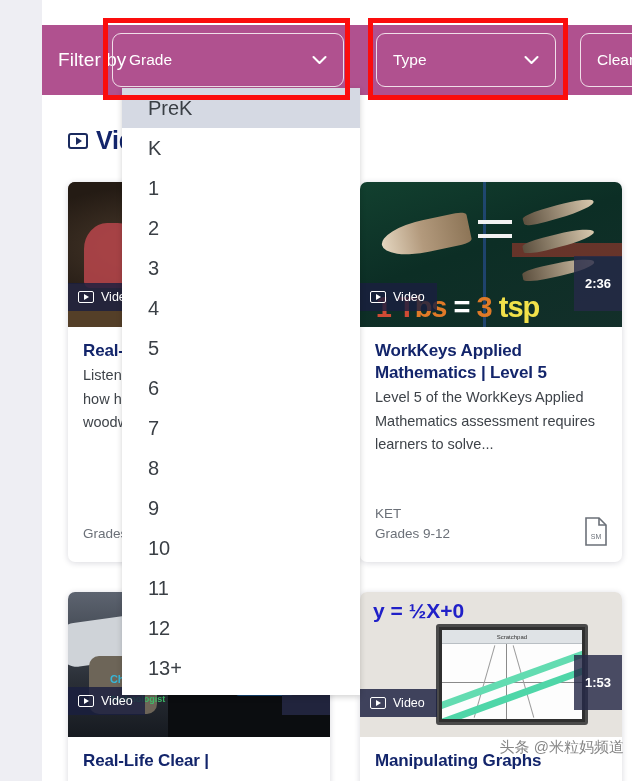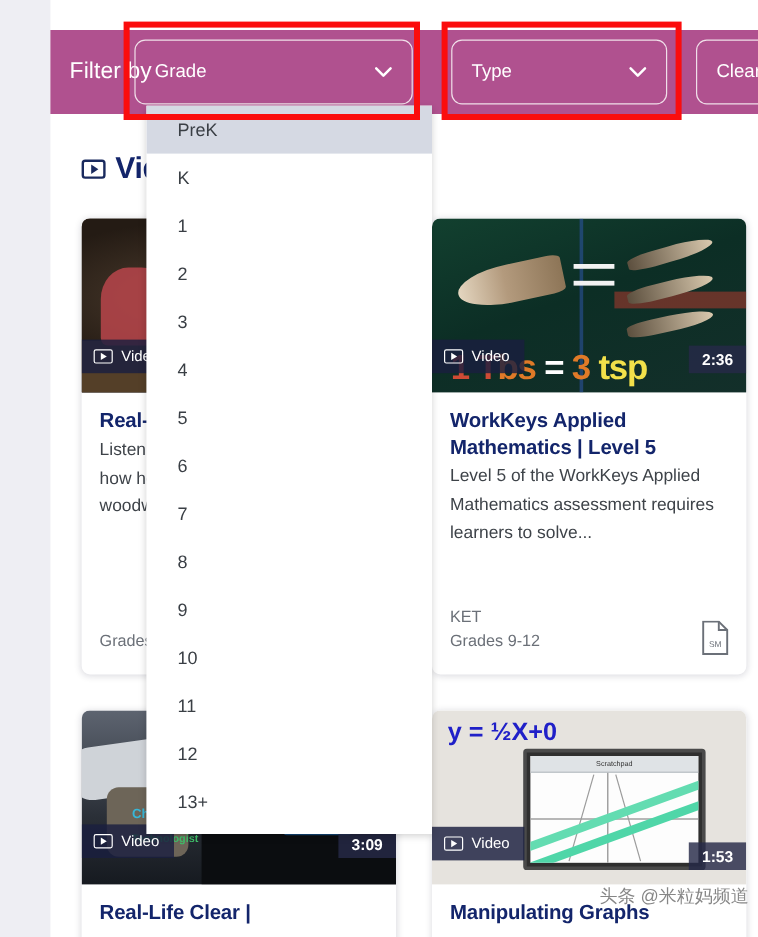--- a/index.html
+++ b/index.html
@@ -41,21 +41,21 @@
 
   
   .dropdown {
     position:absolute; left:122px; top:88px; width:238px; height:607px;
     background:#ffffff; z-index:8;
     box-shadow:0 2px 6px rgba(0,0,0,.18);
     overflow:hidden;
   }
   .dd-item {
     height:40px; display:flex; align-items:center; padding-left:26px;
-    font-size:15px; color:#3a3f45;
+    font-size:20px; color:#3a3f45;
   }
   .dd-item.hl { background:#d5d9e3; color:#3a3f45; }
 
   
   .section-head {
     position:absolute; left:68px; top:126px; display:flex; align-items:center; gap:8px;
     z-index:3;
   }
   .vidbox {
     width:20px; height:16px; border:2px solid #1a2a5e; border-radius:3px;
@@ -132,21 +132,21 @@
     display:flex; align-items:center; gap:7px; padding:7px 12px 7px 10px;
   }
   .badge-video .vb {
     width:16px;height:12px;border:1.6px solid #fff;border-radius:2px;
     display:flex;align-items:center;justify-content:center;
   }
   .badge-video .vb .tri{width:0;height:0;border-left:5px solid #fff;border-top:3.2px solid transparent;border-bottom:3.2px solid transparent;margin-left:1px;}
   .badge-dur {
     position:absolute; right:0; bottom:16px;
     background:rgba(38,42,72,.82); color:#fff; font-size:13px; font-weight:bold;
-    padding:4px 11px;
+    padding:20px 11px;
   }
 
   .card-body { padding:13px 15px 0 15px; position:relative; height:calc(100% - 145px); }
   .card-title {
     color:#13256b; font-size:17px; font-weight:bold; line-height:1.3;
     letter-spacing:-.15px;
   }
   .card-desc { color:#3e4349; font-size:14.5px; line-height:1.62; margin-top:2px; }
   .card-meta { position:absolute; left:15px; bottom:18px; color:#6b7078; font-size:13.5px; line-height:1.5; }
   .doc-icon { position:absolute; right:14px; bottom:16px; width:24px; height:29px; }
@@ -272,21 +272,21 @@
           <div class="line-g2"></div>
             <div class="line-g"></div>
         </div>
       </div>
       <div class="badge-video" style="bottom:20px;">
         <span class="vb">
             <span class="tri"></span>
           </span>
         <span>Video</span>
       </div>
-      <div class="badge-dur" style="bottom:12px;">1:53</div>
+      <div class="badge-dur" style="bottom:27px;">1:53</div>
     </div>
     <div class="card-body">
       <div class="card-title">Manipulating Graphs</div>
     </div>
   </div>
 
   <div class="filter-bar">
     <span class="filter-label">Filter by</span>
   </div>
 

